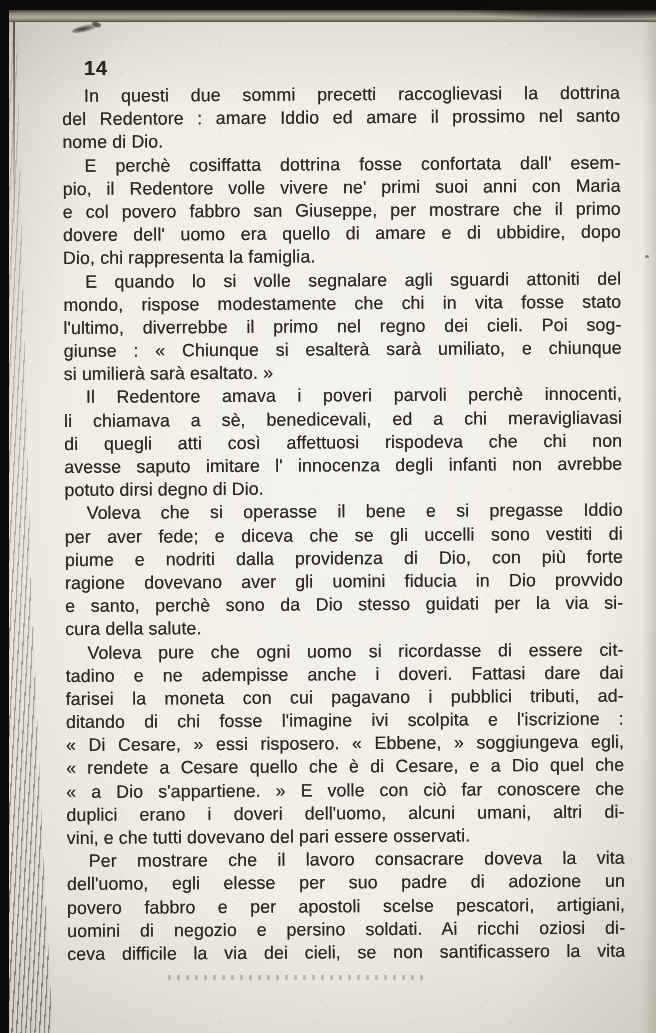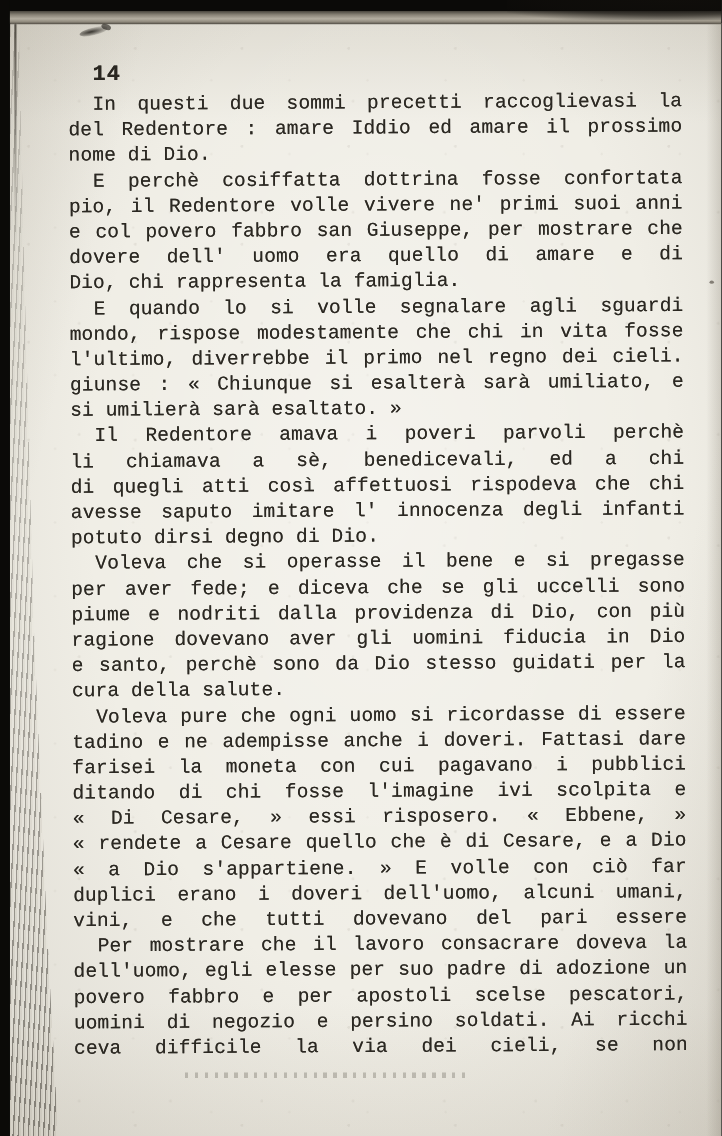--- a/index.html
+++ b/index.html
@@ -1,17 +1,17 @@
 <!DOCTYPE html>
 <html><head>
 <meta charset="utf-8">
 <style>
   html,body{margin:0;padding:0;background:#000;}
   #stage{position:relative;width:656px;height:1033px;overflow:hidden;
-         background:#0b0a08;font-family:Liberation Mono, monospace;}
+         background:#0b0a08;font-family:Liberation Sans, sans-serif;}
 
   
   .paper{position:absolute;left:9px;top:21px;right:0;bottom:0;
     background-color:#f0eee6;
     background-image:
       linear-gradient(104deg, rgba(190,184,170,.35) 0%, rgba(255,255,255,0) 14%, rgba(255,255,255,0) 82%, rgba(196,190,176,.30) 100%),
       linear-gradient(180deg, rgba(185,179,165,.28) 0%, rgba(255,255,255,0) 9%, rgba(255,255,255,0) 88%, rgba(198,192,178,.25) 100%),
       radial-gradient(circle at 17px 23px, rgba(110,100,85,.10) 0 1px, rgba(0,0,0,0) 1.6px),
       radial-gradient(circle at 63px 71px, rgba(110,100,85,.09) 0 1px, rgba(0,0,0,0) 1.6px),
       radial-gradient(circle at 41px 52px, rgba(110,100,85,.07) 0 .8px, rgba(0,0,0,0) 1.3px);

